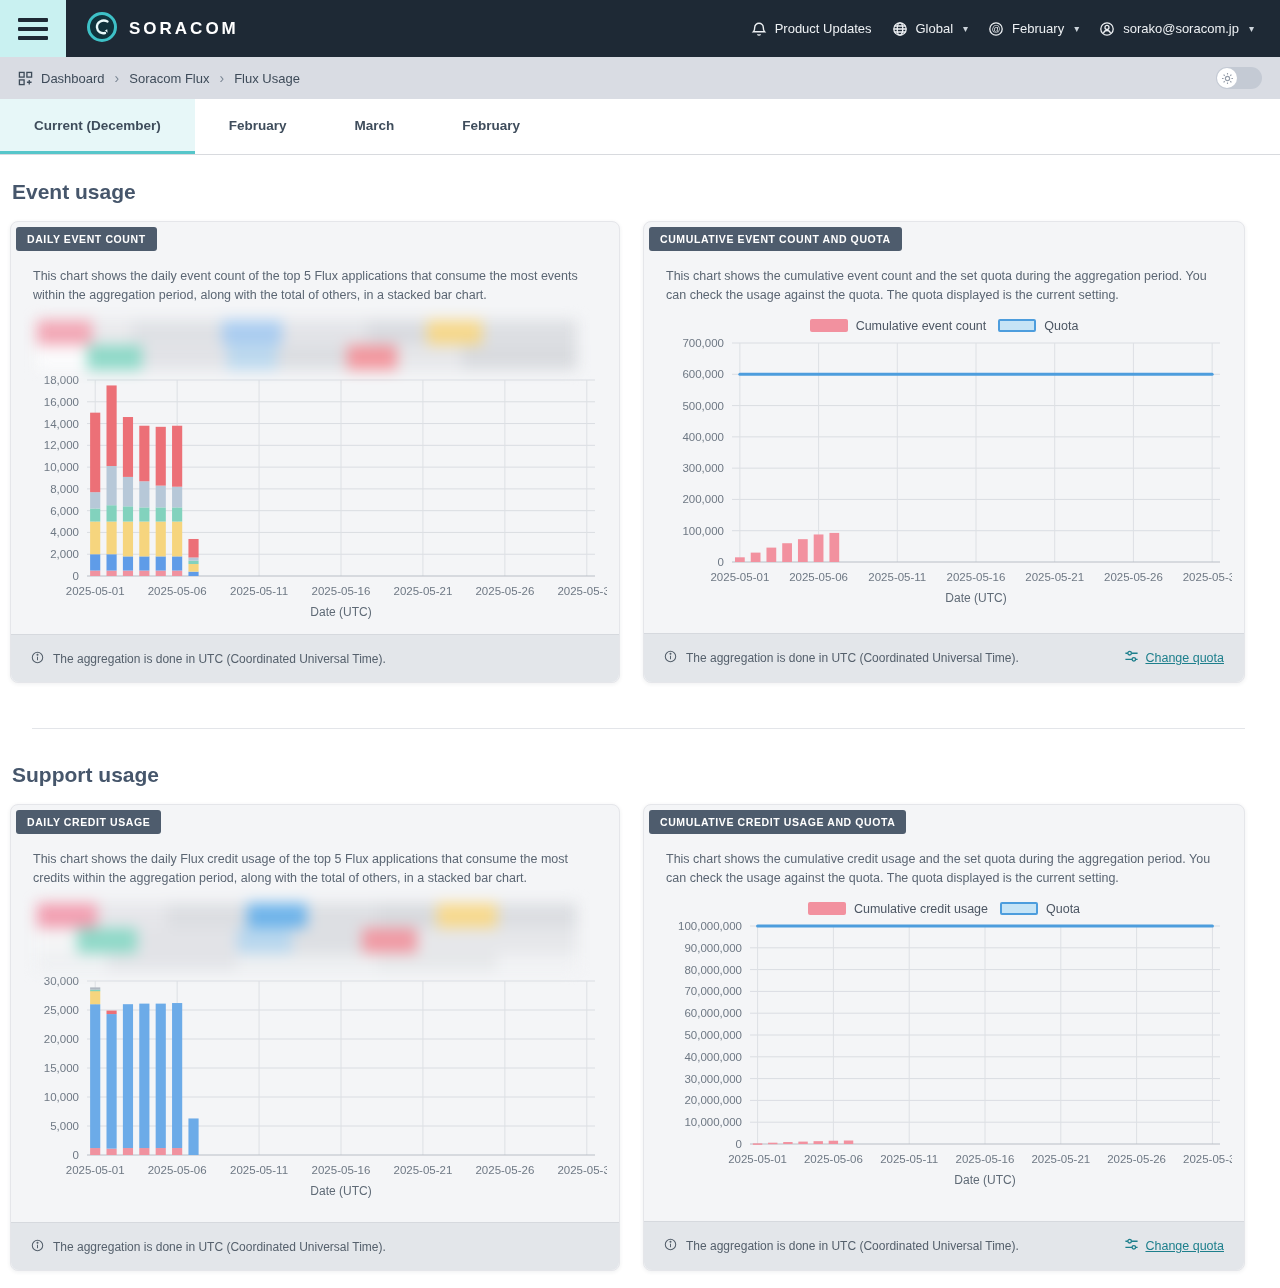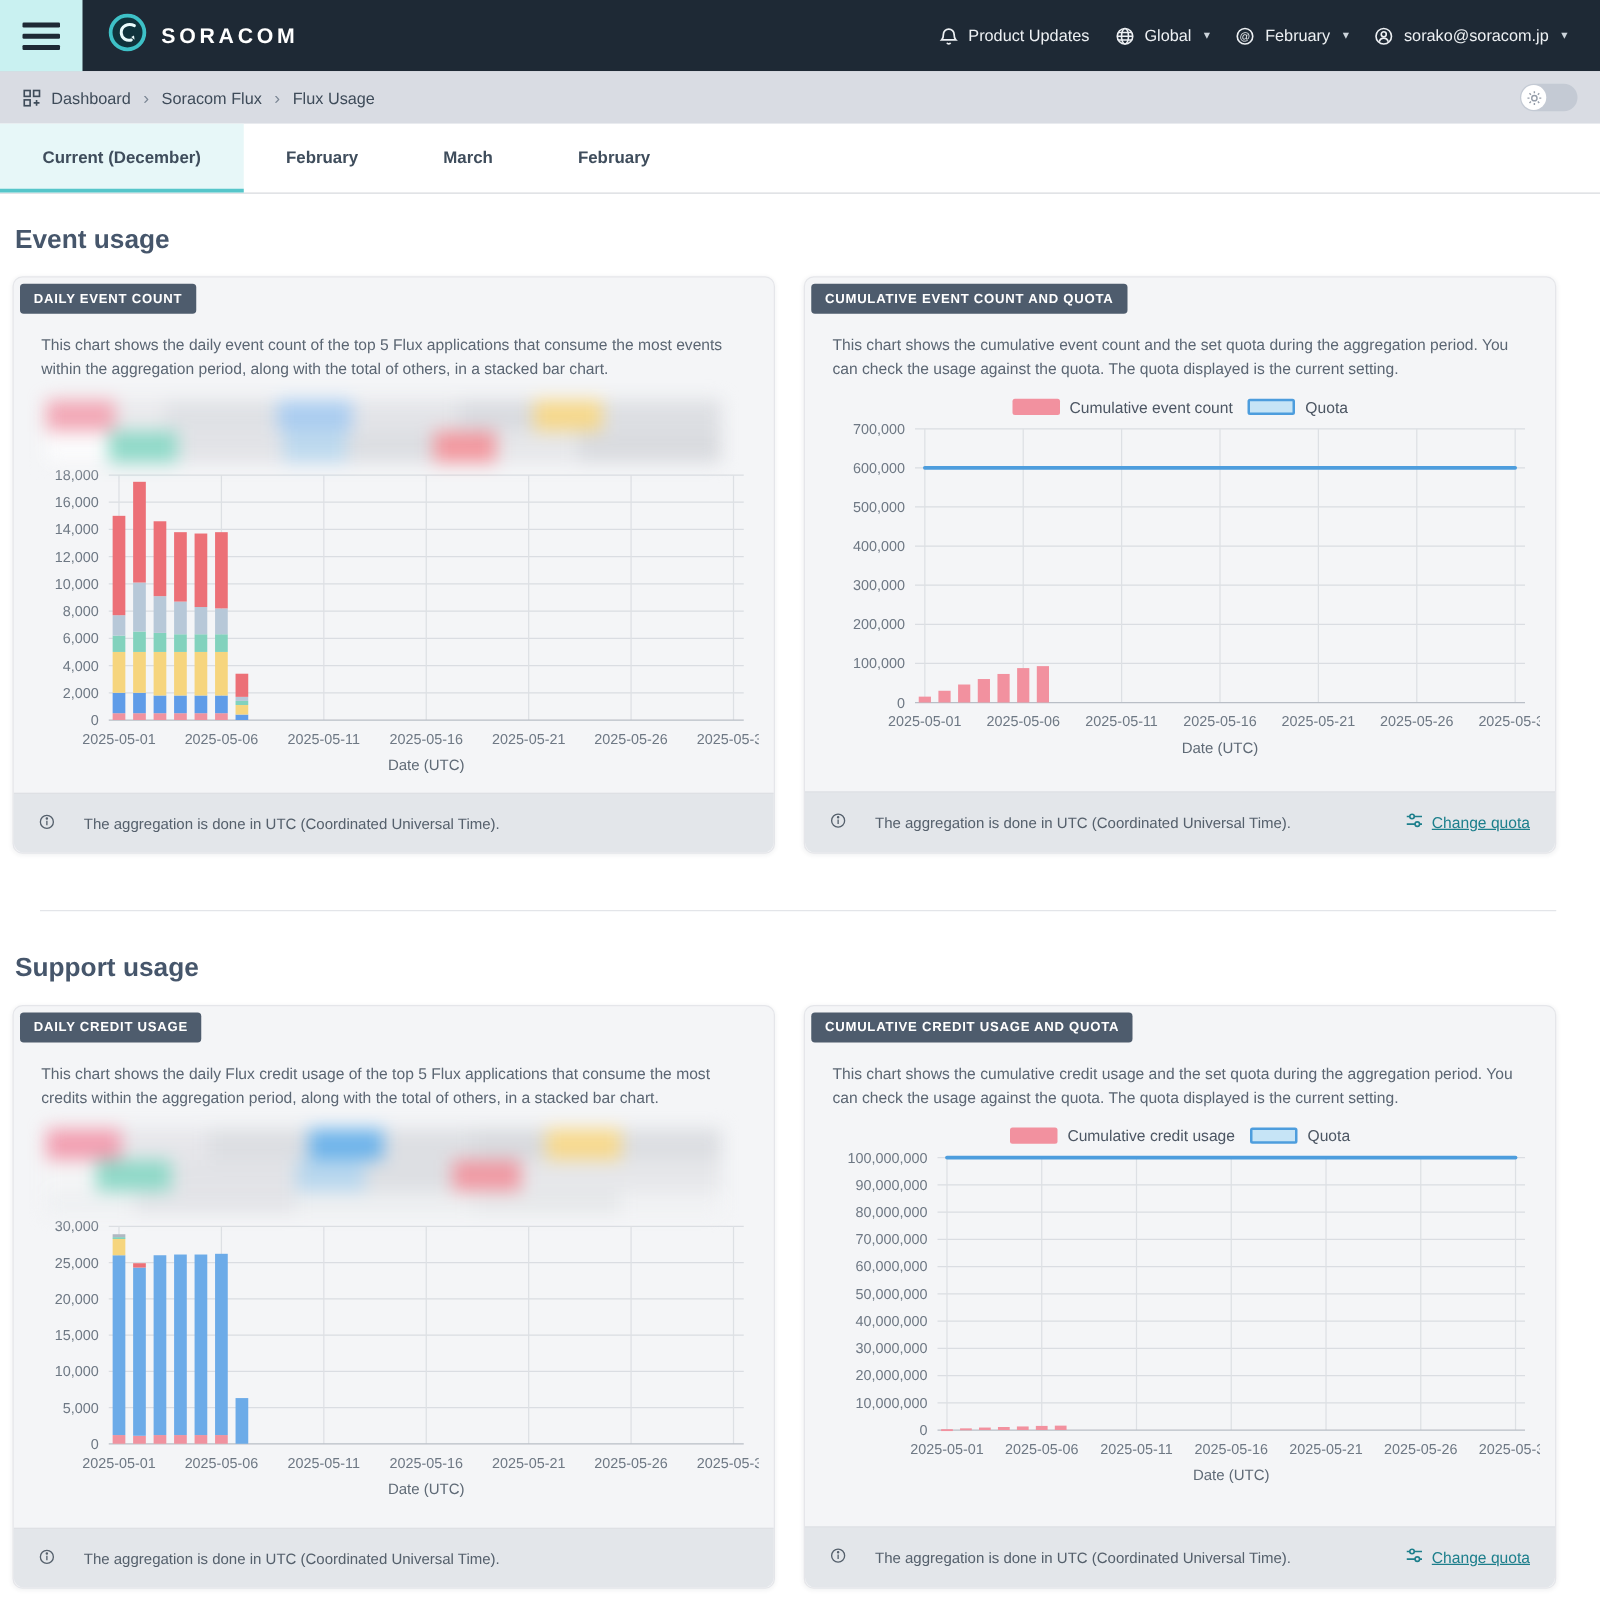--- a/index.html
+++ b/index.html
@@ -51,21 +51,21 @@
   .blur-row { display:flex; }
   .blur-row > div { height:100%; }
   .chart { padding:0 12px; margin-top:4px; }
   .chart-legend { display:flex; justify-content:center; align-items:center; gap:12px;
     font-size:12.5px; color:#4c5663; margin:14px 0 0; }
   .legend-item { display:flex; align-items:center; gap:8px; }
   .legend-swatch { width:38px; height:13px; border-radius:2px; display:inline-block; }
   .card-footer { margin-top:auto; background:#e3e6ea; border-top:1px solid #d6d9de;
     border-radius:0 0 8px 8px; padding:15px 20px; display:flex; align-items:center;
     justify-content:space-between; font-size:12px; color:#55606c; min-height:48px; }
-  .info-note { display:flex; align-items:center; gap:23px; }
+  .info-note { display:flex; align-items:center; gap:9px; }
   .change-quota { display:flex; align-items:center; gap:6px; color:#1d7f8c; font-size:12.5px;
     cursor:pointer; text-decoration:none; }
   .change-quota .cq-label { text-decoration:underline; }
   .section-divider { border-top:1px solid #e3e5e9; margin:45px 35px 0 32px; }
   svg text { font-family:"Liberation Sans","DejaVu Sans",sans-serif; }
 </style>
 </head>
 <body>
 
 <header class="topbar">

